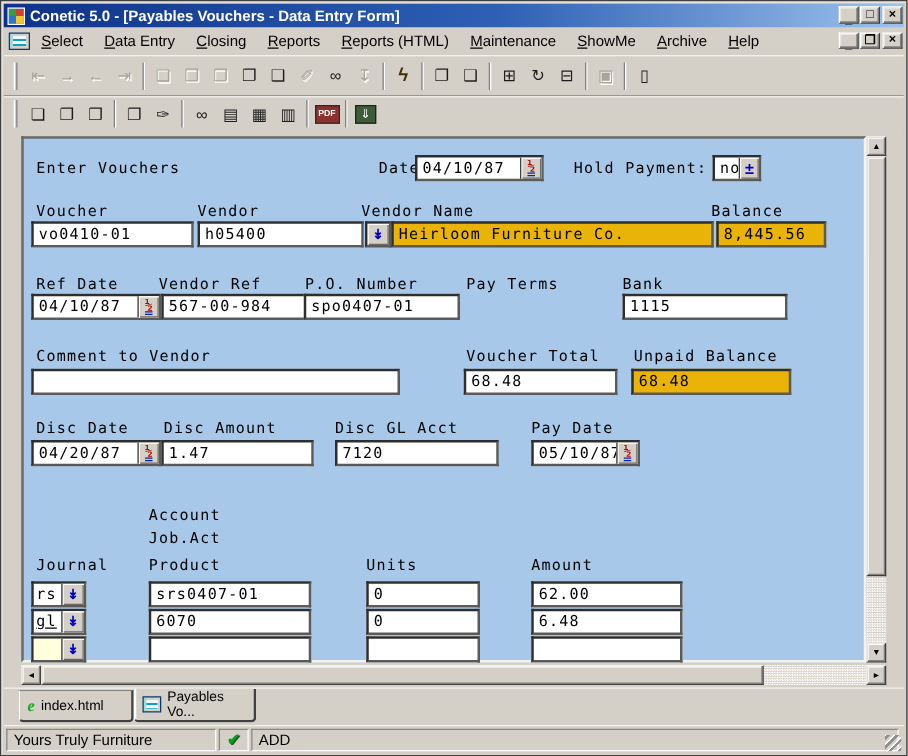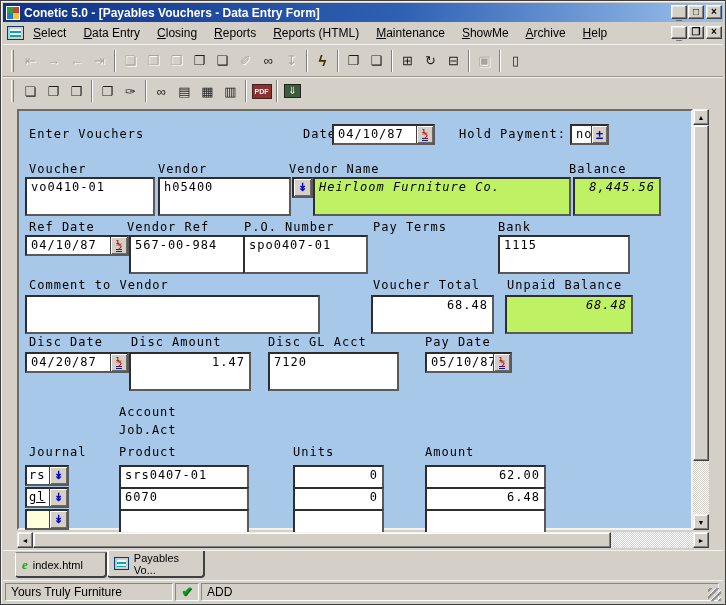--- a/index.html
+++ b/index.html
@@ -48,26 +48,26 @@
   .pdfi { font:bold 7px "Liberation Sans",sans-serif; color:#fff; background:#8c3030;
     padding:3px 2px; border:1px solid #402020; }
   .expi { font-size:10px; color:#fff; background:#3c5c3c; padding:0 3px 1px; border:1px solid #202020; }
   .boltc { color:#403000; font-weight:bold; font-size:15px; }
 
   
   .formband { position:absolute; left:2px; top:103px; width:720px; height:446px; background:#d4d0c8; }
   .bluepanel { position:absolute; left:16px; top:108px; width:676px; height:421px;
     background:#a7c8e8; border:2px solid; border-color:#6e6a64 #f4f2ee #f4f2ee #6e6a64; }
   .lb { position:absolute; font:12px "DejaVu Sans Mono",monospace; letter-spacing:1px; color:#000; white-space:nowrap; }
-  .fld { position:absolute; height:39px; background:#fff; border:2px solid;
+  .fld { position:absolute; height:21px; background:#fff; border:2px solid;
     border-color:#2e2e2e #5a5a5a #5a5a5a #2e2e2e;
     font:12px "DejaVu Sans Mono",monospace; letter-spacing:1px; line-height:16px;
     padding:0 4px; white-space:nowrap; overflow:hidden; }
-  .ro { background:#bef264;font-style:italic; }
-  .num { text-align:right; }
+  .ro { background:#eab308; }
+  .num { }
   .grp { position:absolute; height:21px; border:2px solid;
     border-color:#2e2e2e #5a5a5a #5a5a5a #2e2e2e; display:flex; background:#fff; }
   .grp .val { flex:1; font:12px "DejaVu Sans Mono",monospace; letter-spacing:1px;
     line-height:16px; padding:0 4px; white-space:nowrap; overflow:hidden; }
   .gbtn { width:17px; background:#d4d0c8; display:flex; align-items:center; justify-content:center;
     box-shadow: inset 1px 1px 0 #fff, inset -1px -1px 0 #6e6a64; border-left:1px solid #404040; }
   .calg { font:bold 10px "DejaVu Sans Mono",monospace; color:#b00000;
     border-bottom:3px double #0020b0; line-height:9px; }
   .lookg { font-weight:bold; font-size:11px; color:#0000c0; }
   .sping { font-weight:bold; font-size:13px; color:#0000c0; }

